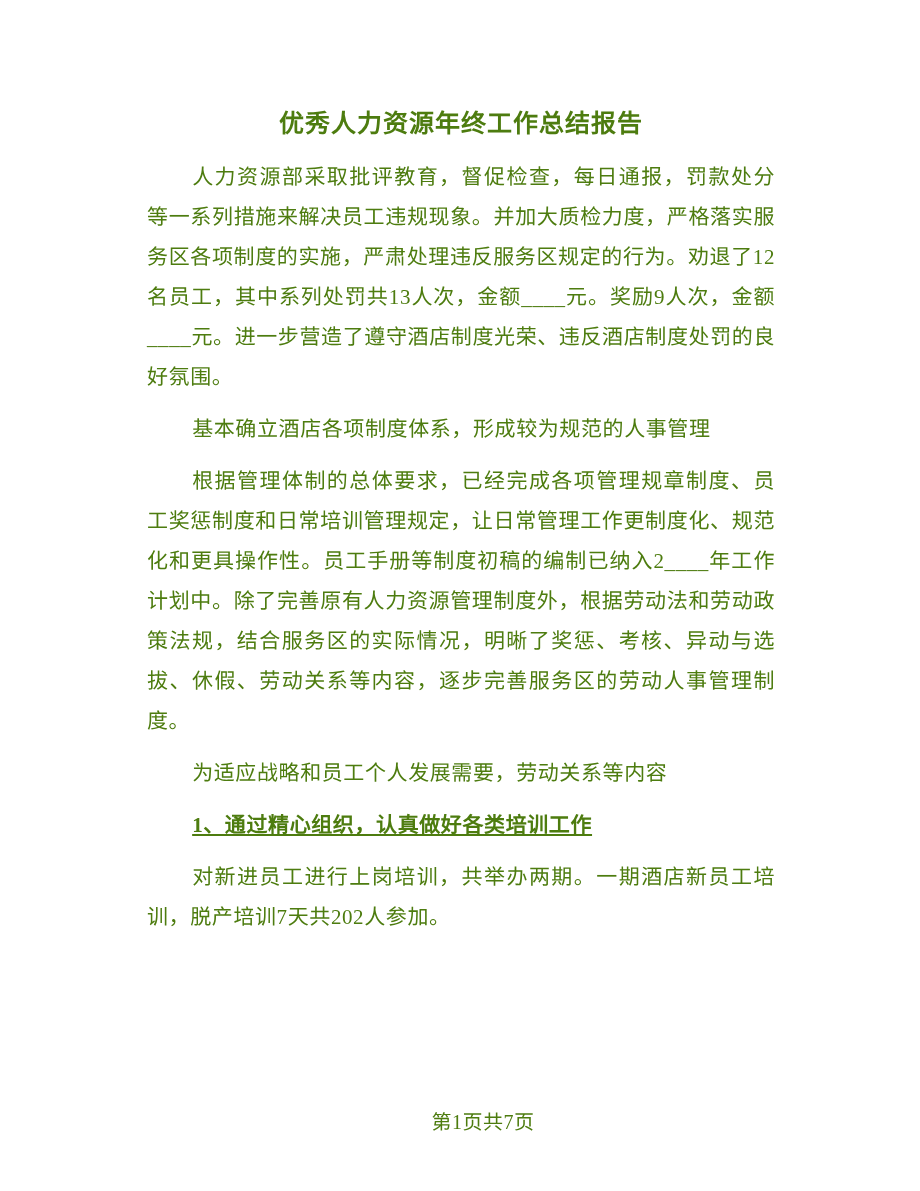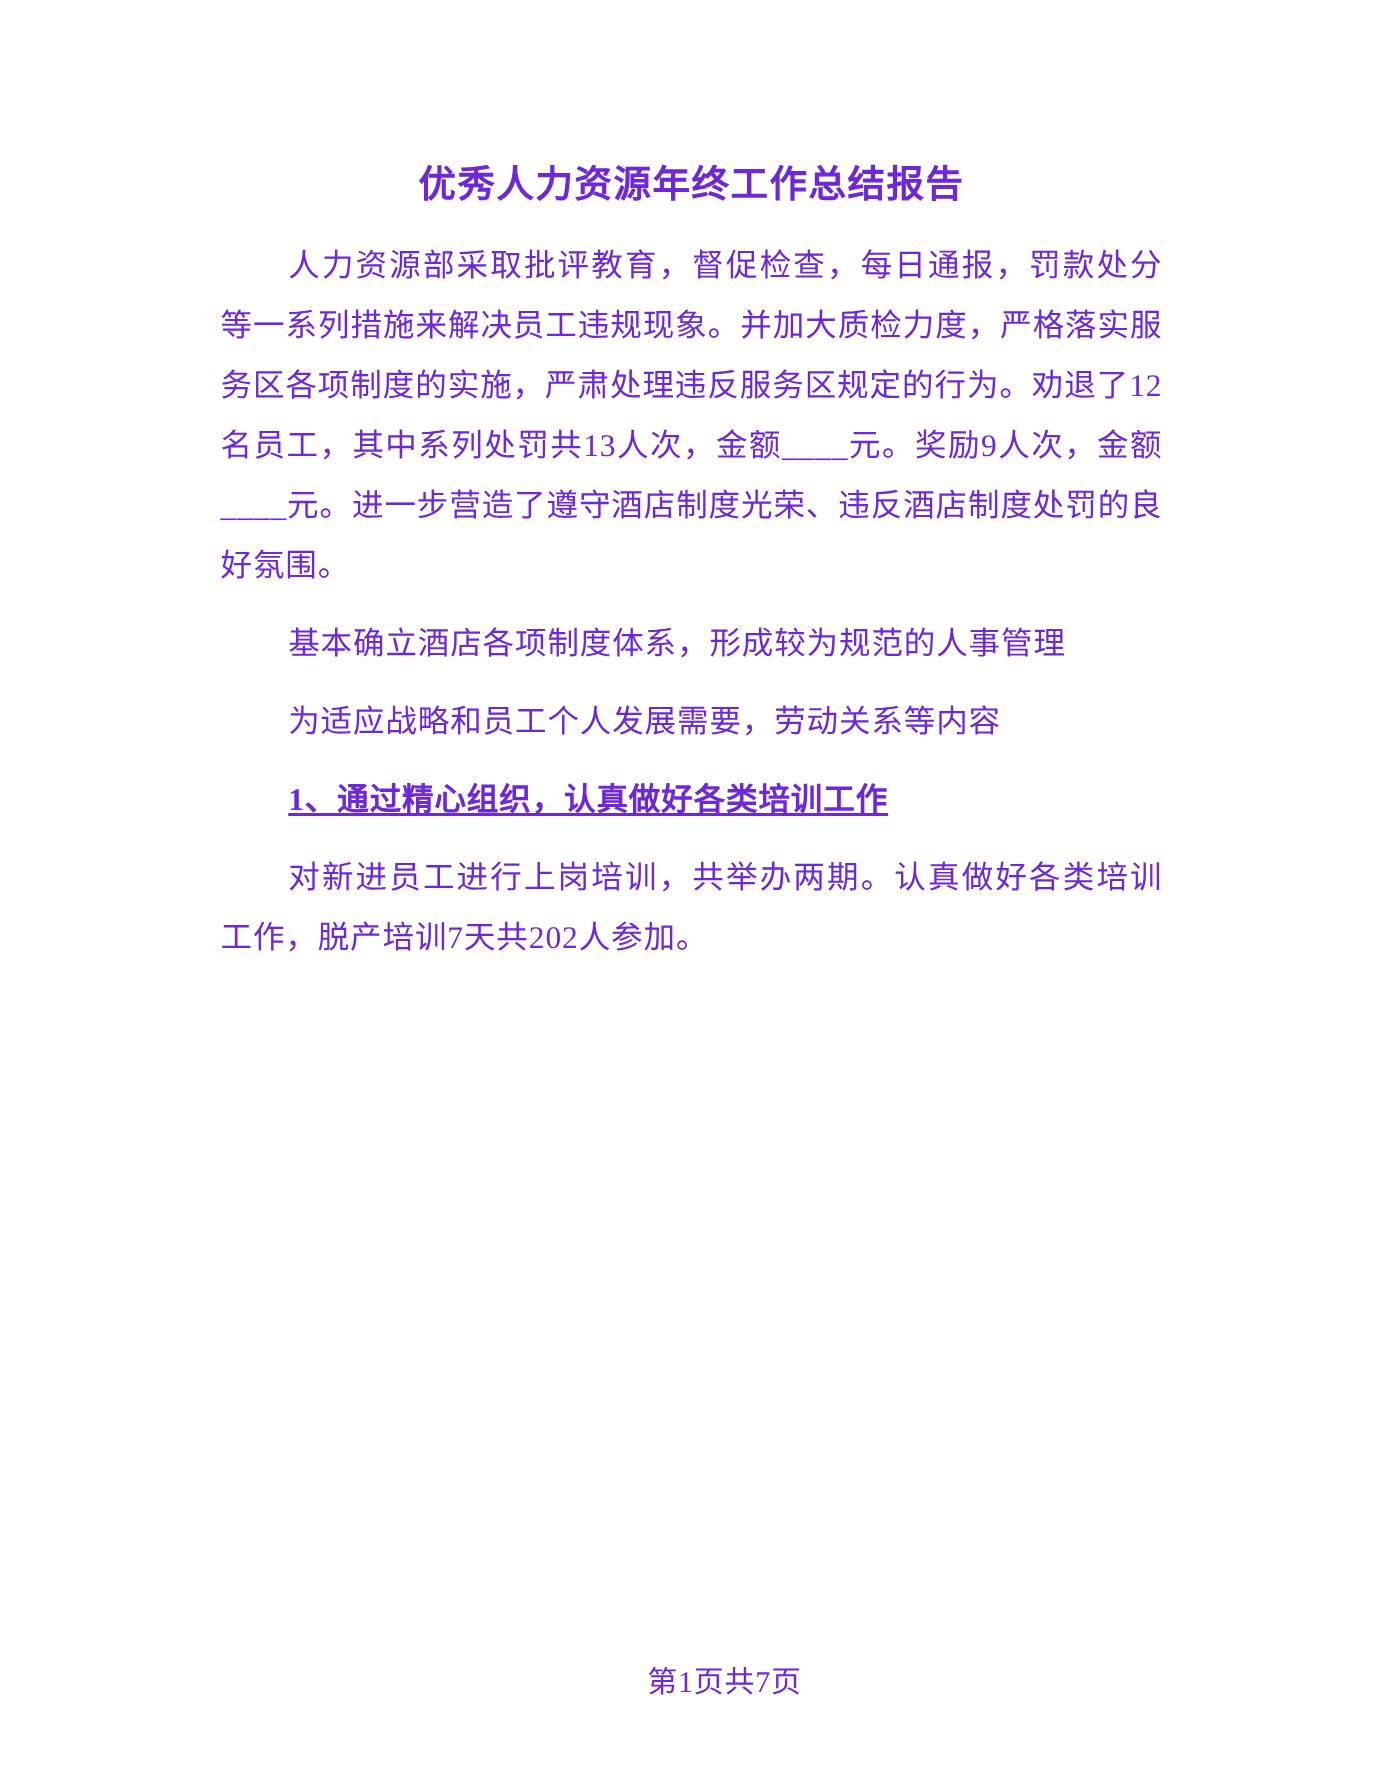--- a/index.html
+++ b/index.html
@@ -5,21 +5,21 @@
   html, body {
     margin: 0;
     padding: 0;
     background: #ffffff;
   }
   .page {
     position: relative;
     width: 902px;
     height: 1191px;
     background: #ffffff;
-    color: #6d28d9;
+    color: #4d7c0f;
     font-family: "Liberation Serif", "DejaVu Serif", serif;
     overflow: hidden;
   }
   .content {
     position: absolute;
     left: 135px;
     top: 103px;
     width: 652px;
   }
   .doc-title {
@@ -59,23 +59,24 @@
 <body>
 
 <div class="page">
   <div class="content">
     <h1 class="doc-title">优秀人力资源年终工作总结报告</h1>
 
     <p class="para">人力资源部采取批评教育，督促检查，每日通报，罚款处分等一系列措施来解决员工违规现象。并加大质检力度，严格落实服务区各项制度的实施，严肃处理违反服务区规定的行为。劝退了12名员工，其中系列处罚共13人次，金额____元。奖励9人次，金额____元。进一步营造了遵守酒店制度光荣、违反酒店制度处罚的良好氛围。</p>
 
     <p class="para">基本确立酒店各项制度体系，形成较为规范的人事管理</p>
 
+    <p class="para">根据管理体制的总体要求，已经完成各项管理规章制度、员工奖惩制度和日常培训管理规定，让日常管理工作更制度化、规范化和更具操作性。员工手册等制度初稿的编制已纳入2____年工作计划中。除了完善原有人力资源管理制度外，根据劳动法和劳动政策法规，结合服务区的实际情况，明晰了奖惩、考核、异动与选拔、休假、劳动关系等内容，逐步完善服务区的劳动人事管理制度。</p>
 
     <p class="para">为适应战略和员工个人发展需要，劳动关系等内容</p>
 
 
     <p class="para heading">1、通过精心组织，认真做好各类培训工作</p>
 
-    <p class="para">对新进员工进行上岗培训，共举办两期。认真做好各类培训工作，脱产培训7天共202人参加。</p>
+    <p class="para">对新进员工进行上岗培训，共举办两期。一期酒店新员工培训，脱产培训7天共202人参加。</p>
   </div>
 
   <div class="footer">第1页共7页</div>
 </div>
 
 </body></html>

